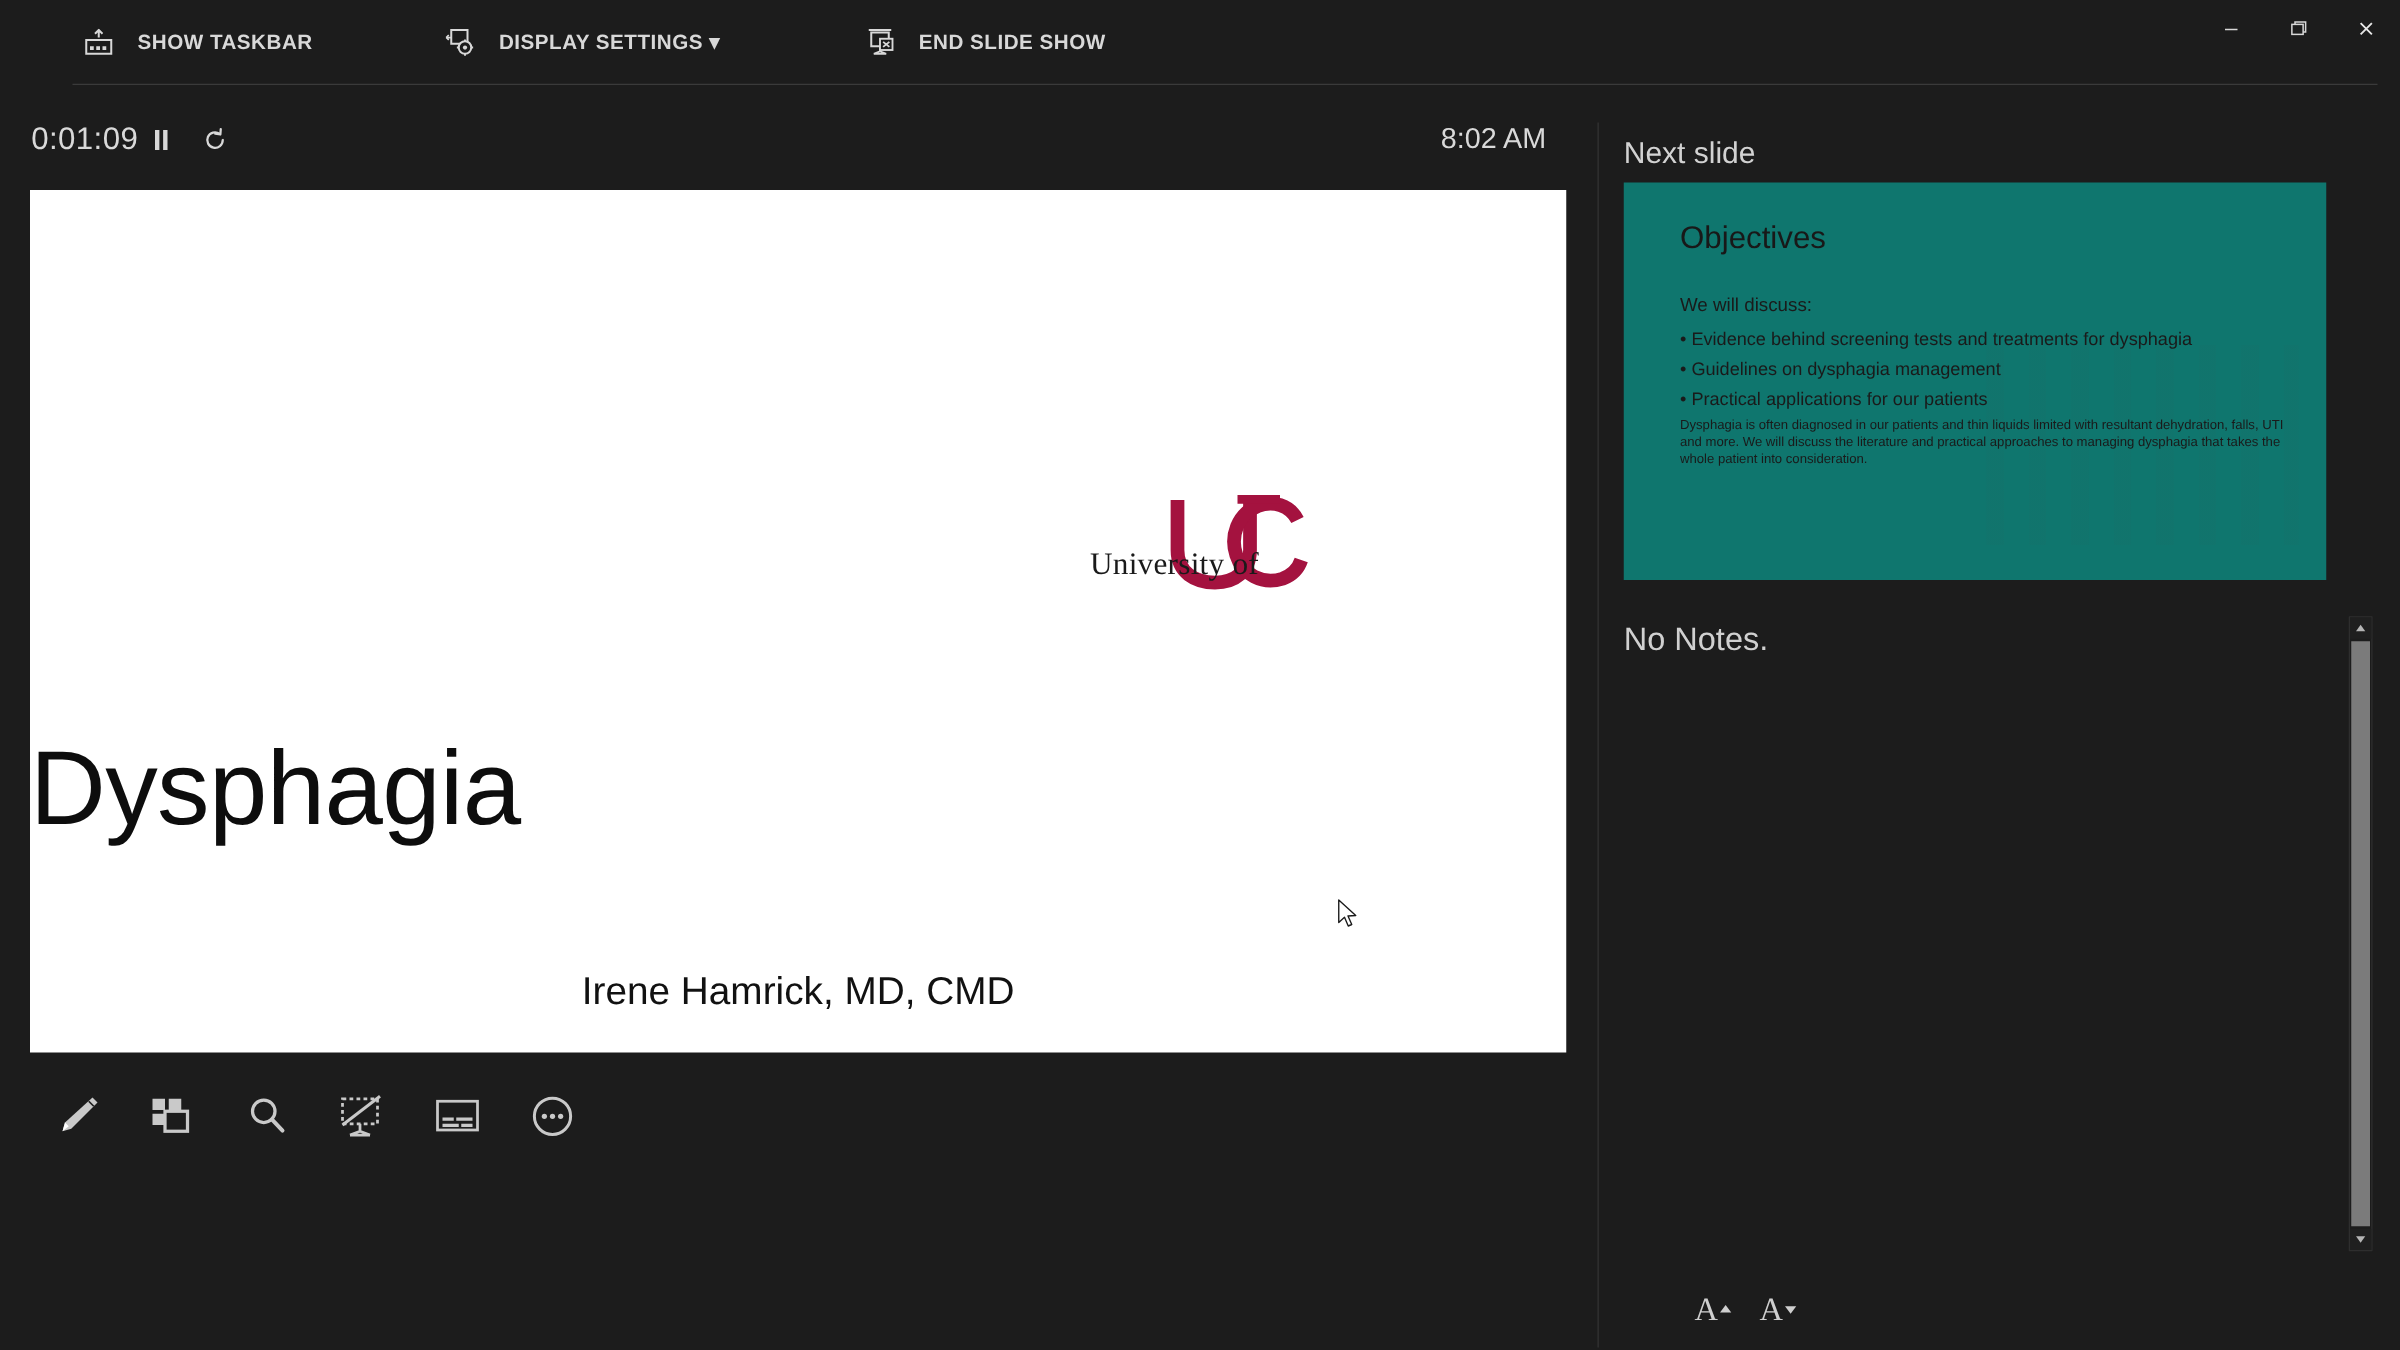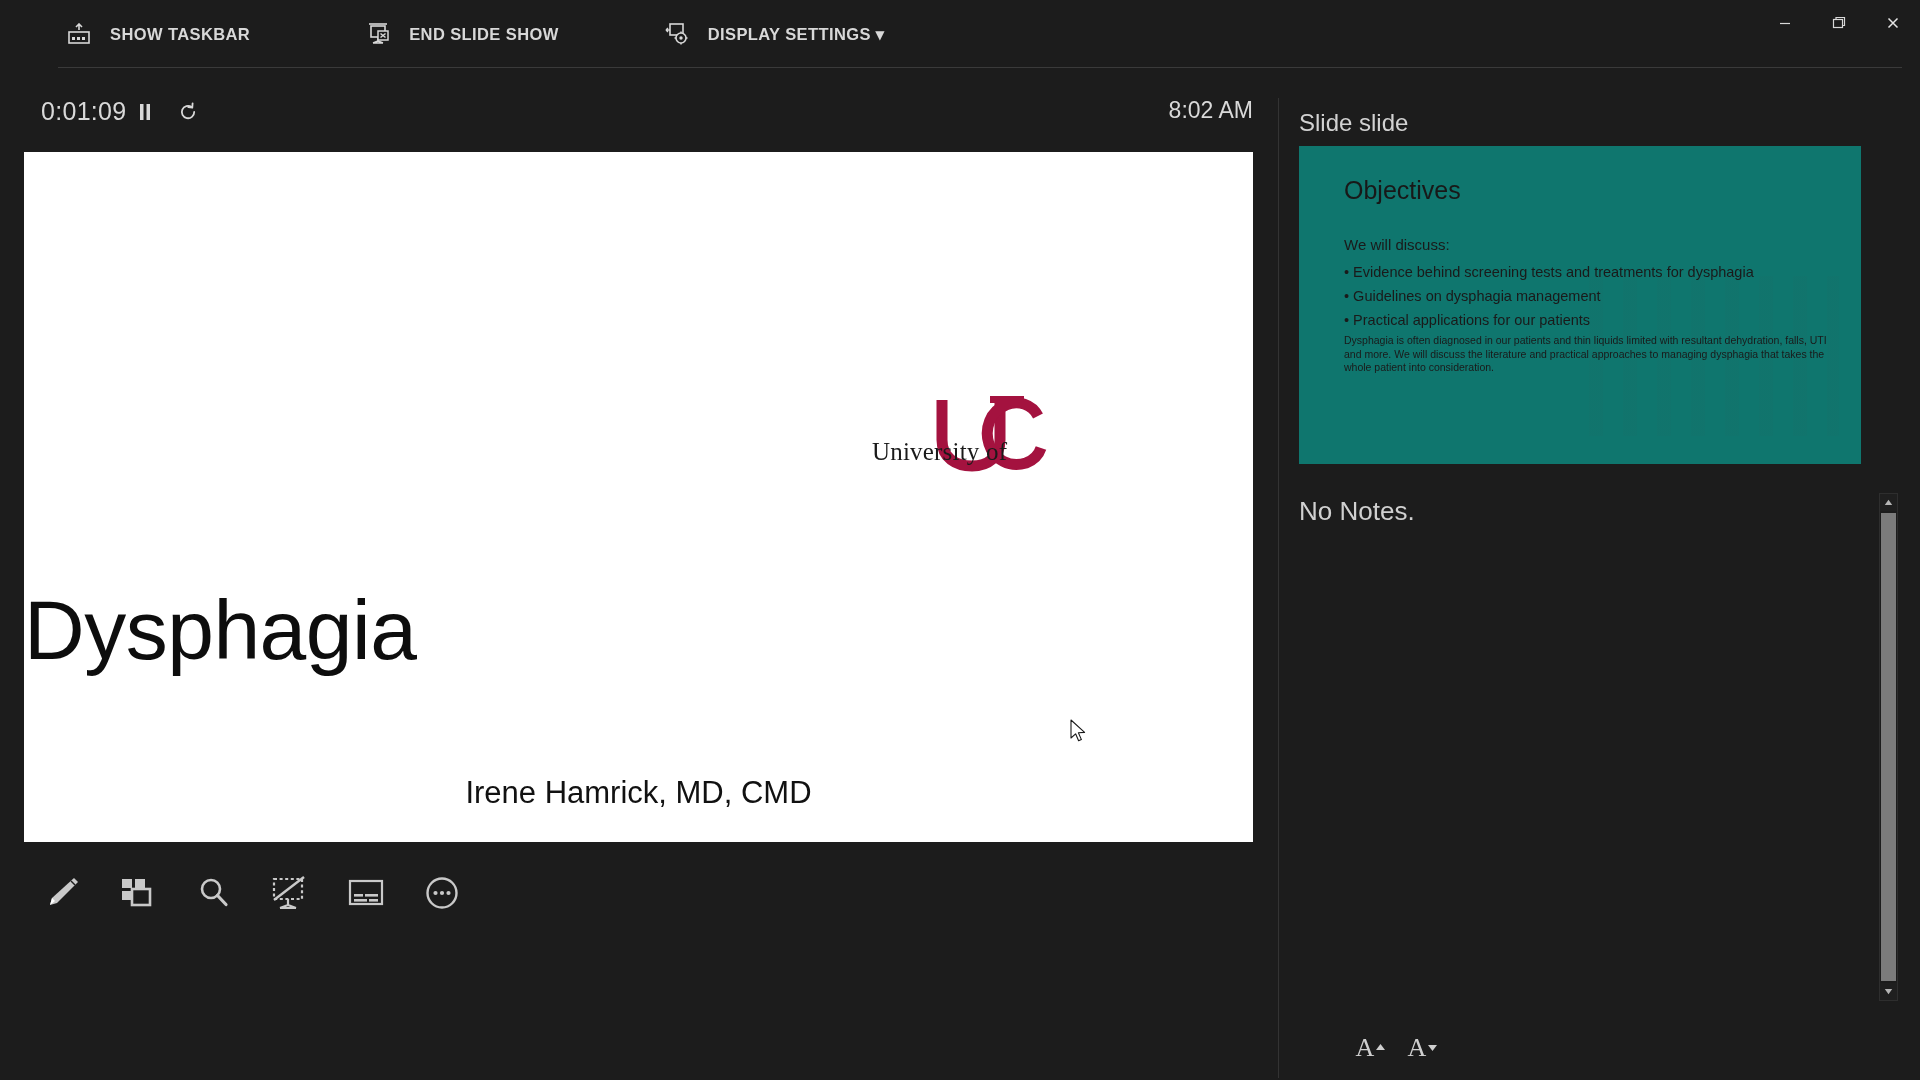--- a/index.html
+++ b/index.html
@@ -82,21 +82,21 @@
     align-items: center;
     justify-content: center;
     cursor: pointer;
   }
   .wc-btn svg { display: block; }
 
   
   .timerrow {
     position: absolute;
     left: 0; top: 95px;
-    width: 1255px; height: 48px; margin-left: 16px;
+    width: 1255px; height: 48px;
   }
   .timer-text {
     position: absolute;
     left: 25px; top: 2px;
     font-size: 25px;
     color: #d9d9d9;
     letter-spacing: 0.3px;
     white-space: nowrap;
   }
   .timer-btn {
@@ -396,45 +396,45 @@
           <path d="M12 1 L12 7 M9 4 L12 1 L15 4" stroke="#d8d8d8" stroke-width="1.6" fill="none"></path>
           <rect x="2" y="9" width="20" height="11" stroke="#d8d8d8" stroke-width="1.6" fill="none"></rect>
           <rect x="5" y="14" width="3" height="3" fill="#d8d8d8"></rect>
           <rect x="10" y="14" width="3" height="3" fill="#d8d8d8"></rect>
           <rect x="15" y="14" width="3" height="3" fill="#d8d8d8"></rect>
         </svg>
       </span>
       <span class="tb-label">SHOW TASKBAR</span>
     </div>
 
+    <div class="tb-item tb-gap1">
+      <span class="tb-icon">
+        <svg width="26" height="24" viewBox="0 0 26 24">
+          <rect x="6" y="2" width="13" height="11" stroke="#d8d8d8" stroke-width="1.6" fill="none"></rect>
+          <path d="M2 8 L6 8 M2 8 L4 6 M2 8 L4 10" stroke="#d8d8d8" stroke-width="1.4" fill="none"></path>
+          <circle cx="17" cy="16" r="5" stroke="#d8d8d8" stroke-width="1.6" fill="#1c1c1c"></circle>
+          <circle cx="17" cy="16" r="1.7" fill="#d8d8d8"></circle>
+          <path d="M17 9.5 L17 11 M17 21 L17 22.5 M10.5 16 L12 16 M22 16 L23.5 16" stroke="#d8d8d8" stroke-width="1.5"></path>
+        </svg>
+      </span>
+      <span class="tb-label">DISPLAY SETTINGS ▾</span>
+    </div>
+
     <div class="tb-item tb-gap2">
       <span class="tb-icon">
         <svg width="24" height="24" viewBox="0 0 24 24">
           <path d="M3 2 L21 2" stroke="#d8d8d8" stroke-width="1.6"></path>
           <rect x="5" y="4" width="14" height="11" stroke="#d8d8d8" stroke-width="1.6" fill="none"></rect>
           <path d="M12 15 L12 19 M7 21 L17 21 M12 19 L7 21 M12 19 L17 21" stroke="#d8d8d8" stroke-width="1.5" fill="none"></path>
           <rect x="12" y="9" width="10" height="9" fill="#1c1c1c" stroke="#d8d8d8" stroke-width="1.5"></rect>
           <path d="M14.5 11.5 L19.5 15.5 M19.5 11.5 L14.5 15.5" stroke="#d8d8d8" stroke-width="1.5"></path>
         </svg>
       </span>
       <span class="tb-label">END SLIDE SHOW</span>
     </div>
-
-    <div class="tb-item tb-gap1">
-      <span class="tb-icon">
-        <svg width="26" height="24" viewBox="0 0 26 24">
-          <rect x="6" y="2" width="13" height="11" stroke="#d8d8d8" stroke-width="1.6" fill="none"></rect>
-          <path d="M2 8 L6 8 M2 8 L4 6 M2 8 L4 10" stroke="#d8d8d8" stroke-width="1.4" fill="none"></path>
-          <circle cx="17" cy="16" r="5" stroke="#d8d8d8" stroke-width="1.6" fill="#1c1c1c"></circle>
-          <circle cx="17" cy="16" r="1.7" fill="#d8d8d8"></circle>
-          <path d="M17 9.5 L17 11 M17 21 L17 22.5 M10.5 16 L12 16 M22 16 L23.5 16" stroke="#d8d8d8" stroke-width="1.5"></path>
-        </svg>
-      </span>
-      <span class="tb-label">DISPLAY SETTINGS ▾</span>
-    </div>
   </div>
   <div class="topbar-divider"></div>
 
   <div class="wincontrols">
     <div class="wc-btn">
       <svg width="14" height="14" viewBox="0 0 14 14">
         <path d="M2 7.5 L12 7.5" stroke="#d8d8d8" stroke-width="1.2"></path>
       </svg>
     </div>
     <div class="wc-btn">
@@ -548,21 +548,21 @@
         <circle cx="27.5" cy="21" r="2.1" fill="#c9c9c9"></circle>
       </svg>
     </div>
   </div>
 
 
   <div class="vdivider"></div>
 
   <div class="rpanel">
 
-    <div class="next-slide-label">Slide slide</div>
+    <div class="next-slide-label">Next slide</div>
 
     <div class="next-thumb">
       <div class="nt-ghost"></div>
       <div class="nt-title">Objectives</div>
       <div class="nt-intro">We will discuss:</div>
       <div class="nt-bullets">
         <div class="nt-bullet">• Evidence behind screening tests and treatments for dysphagia</div>
         <div class="nt-bullet">• Guidelines on dysphagia management</div>
         <div class="nt-bullet">• Practical applications for our patients</div>
       </div>

